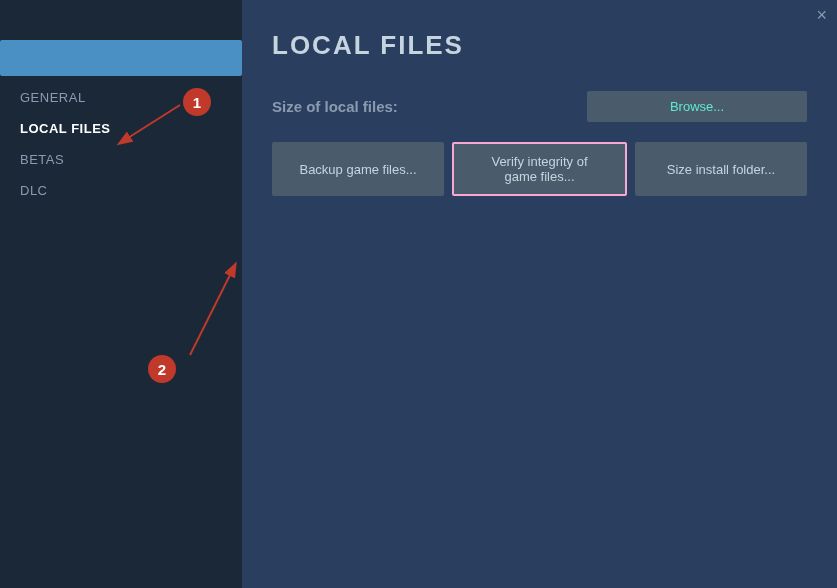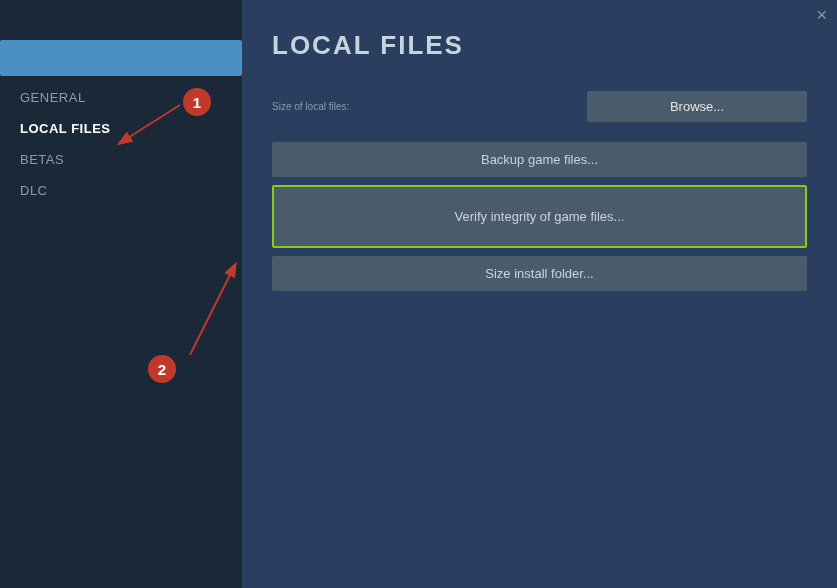--- a/index.html
+++ b/index.html
@@ -74,64 +74,65 @@
 
     .row-size {
       display: flex;
       align-items: center;
       margin-bottom: 20px;
       gap: 20px;
     }
 
     .size-label {
       color: #8a9bb0;
-      font-size: 10px;
+      font-size: 15px;
       flex: 1;
+      font-weight: bold;
     }
 
     .btn {
       background: #4a5b6b;
-      color: #e5e5e5;
+      color: #5eead4;
       border: none;
       padding: 8px 20px;
       font-size: 13px;
       cursor: pointer;
       border-radius: 2px;
       min-width: 160px;
       text-align: center;
     }
 
     .btn-browse {
       min-width: 220px;
     }
 
     .actions {
       display: flex;
-      flex-direction: column;
+      flex-direction: row;
       gap: 8px;
       margin-top: 10px;
     }
 
     .btn-full {
       background: #4a5b6b;
       color: #c6d4df;
       border: none;
       padding: 10px 20px;
       font-size: 13px;
       cursor: pointer;
       border-radius: 2px;
       width: 100%;
       text-align: center;
     }
 
     .btn-verify {
       background: #4a5b6b;
       color: #c6d4df;
-      border: 2px solid #84cc16;
-      padding: 22px 20px;
+      border: 2px solid #f9a8d4;
+      padding: 10px 20px;
       font-size: 13px;
       cursor: pointer;
       border-radius: 2px;
       width: 100%;
       text-align: center;
     }
 
     
     .annotation {
       position: absolute;

